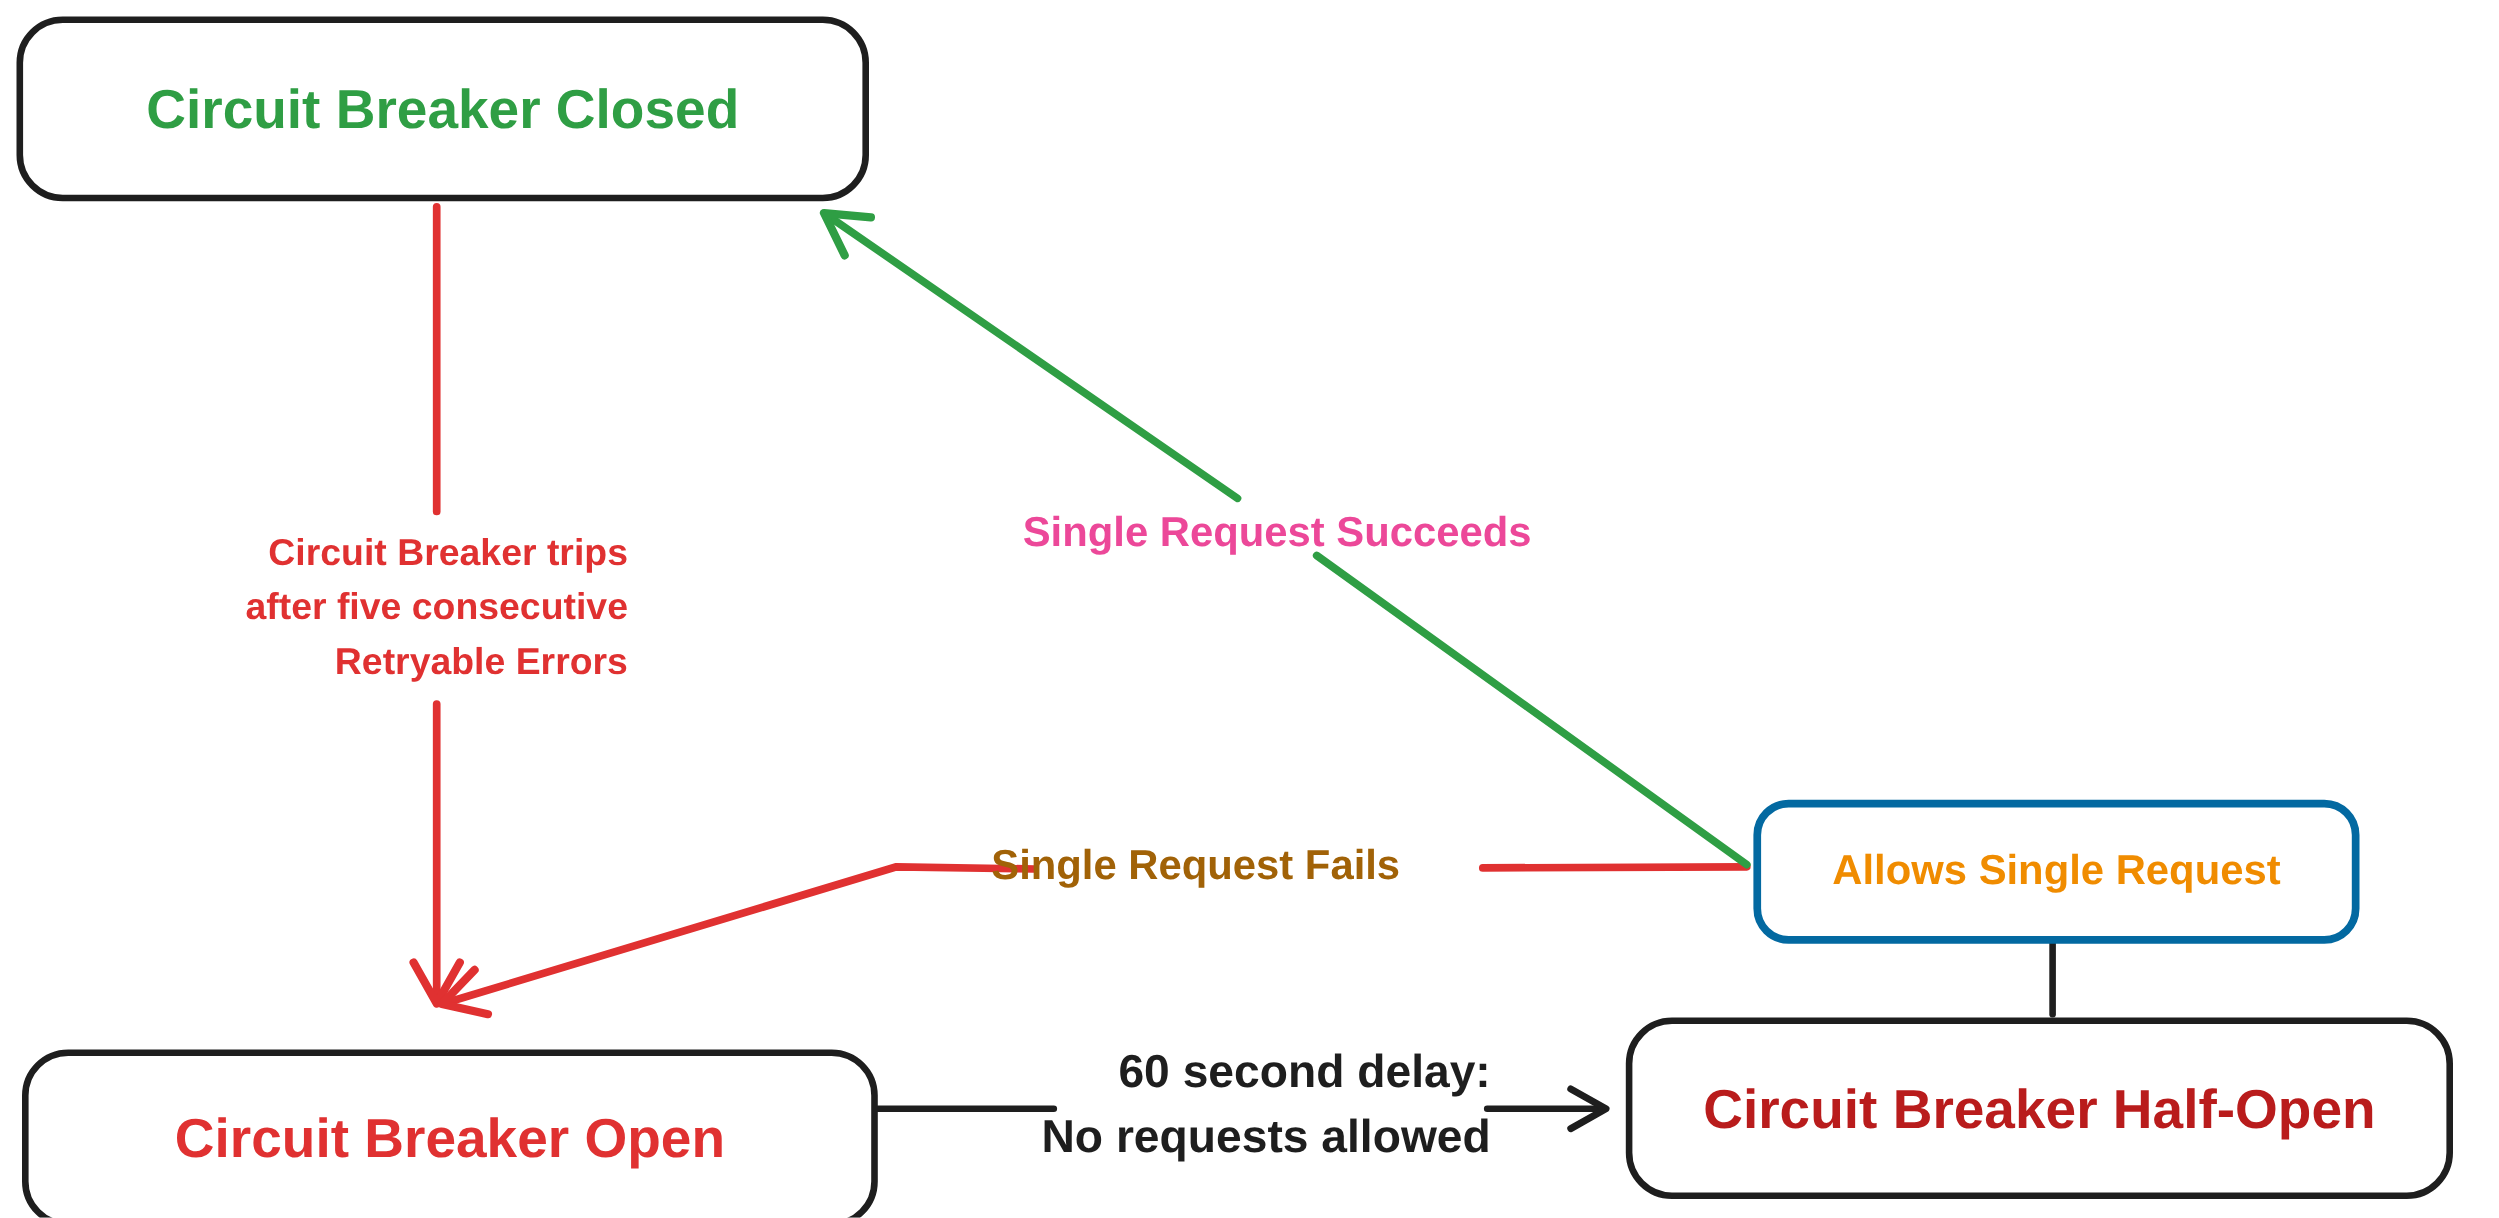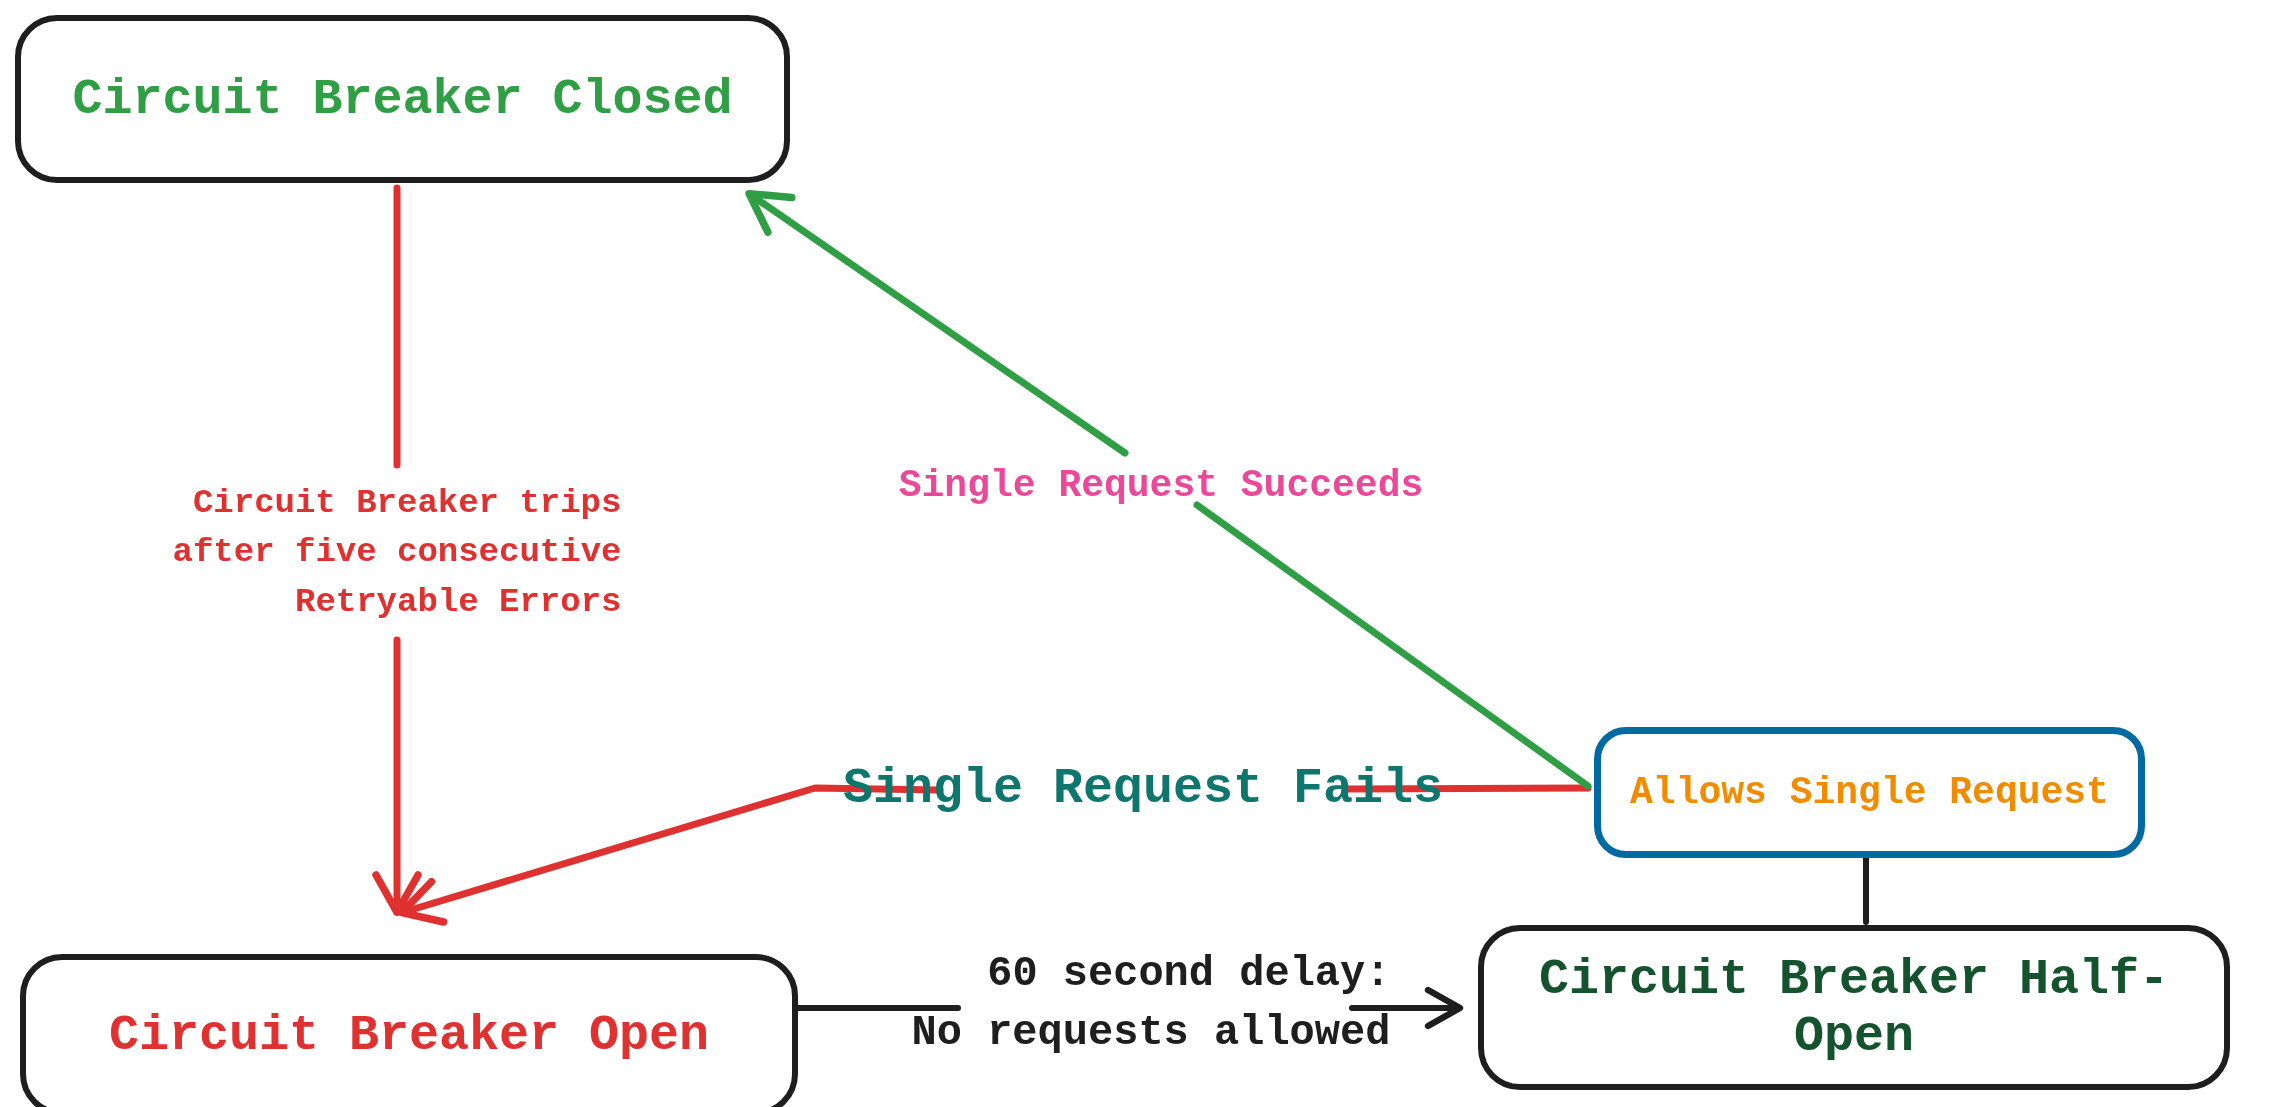--- a/index.html
+++ b/index.html
@@ -5,21 +5,21 @@
   html, body {
     margin: 0;
     padding: 0;
     background: #ffffff;
   }
   .canvas {
     position: relative;
     width: 2256px;
     height: 1107px;
     background: #ffffff;
-    font-family: Liberation Mono, monospace;
+    font-family: Liberation Sans, sans-serif;
     overflow: hidden;
   }
   svg.edge-layer {
     position: absolute;
     left: 0;
     top: 0;
     width: 2272px;
     height: 1107px;
   }
   .node {
@@ -37,21 +37,21 @@
   .node-closed {
     left: 15px; top: 15px; width: 775px; height: 168px;
     color: #2f9e44; font-size: 50px;
   }
   .node-open {
     left: 20px; top: 954px; width: 778px; height: 162px;
     color: #e03131; font-size: 50px;
   }
   .node-half-open {
     left: 1478px; top: 925px; width: 752px; height: 165px;
-    color: #14532d; font-size: 50px;
+    color: #b91c1c; font-size: 50px;
   }
   .node-allows {
     left: 1594px; top: 727px; width: 551px; height: 131px;
     color: #f08c00; font-size: 38px;
     border: 7px solid #0369a1;
     border-radius: 32px;
   }
   .edge-label {
     position: absolute;
     transform: translate(-50%, -50%);
@@ -64,23 +64,23 @@
     left: 397px; top: 553px;
     font-size: 34px; line-height: 1.45;
     color: #e03131;
   }
   .label-succeeds {
     left: 1161px; top: 485px;
     font-size: 38px;
     color: #ec4899;
   }
   .label-fails {
-    left: 1143px; top: 788px;
-    font-size: 50px;
-    color: #0f766e;
+    left: 1087px; top: 788px;
+    font-size: 38px;
+    color: #a16207;
   }
   .label-delay {
     left: 1151px; top: 1004px;
     font-size: 42px; line-height: 1.4;
     color: #1e1e1e;
   }
 </style>
 </head>
 <body>
 

